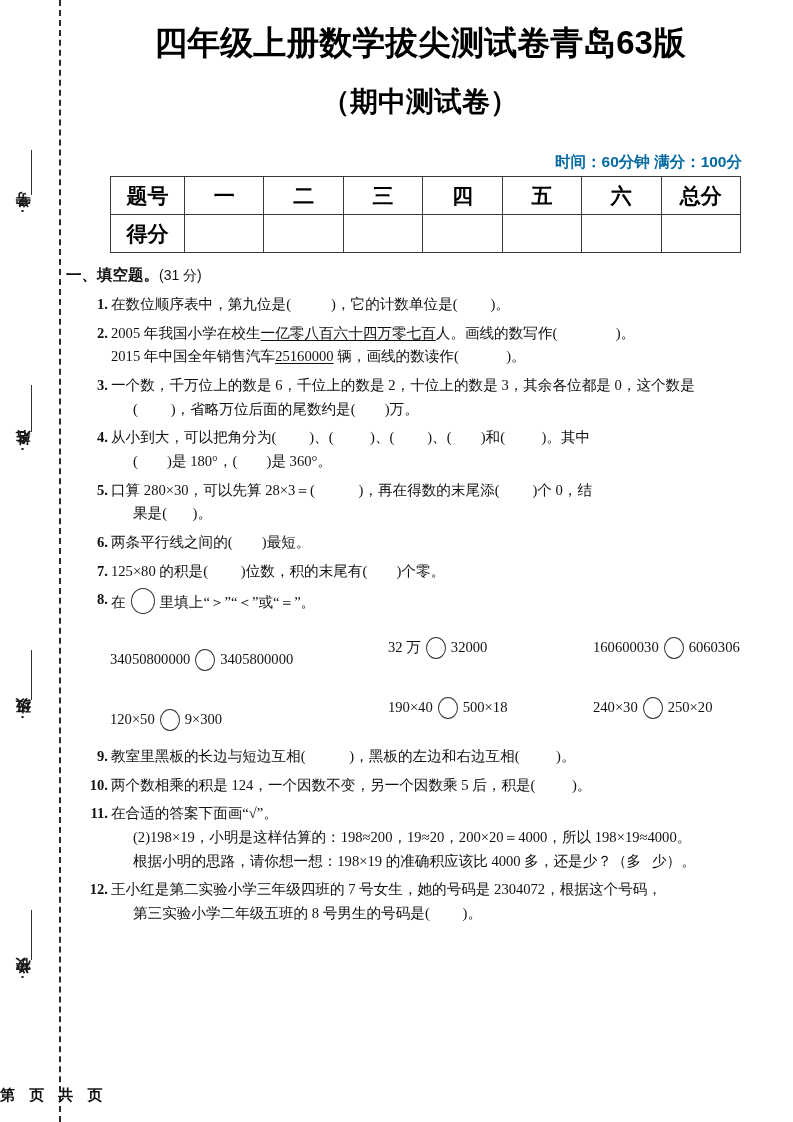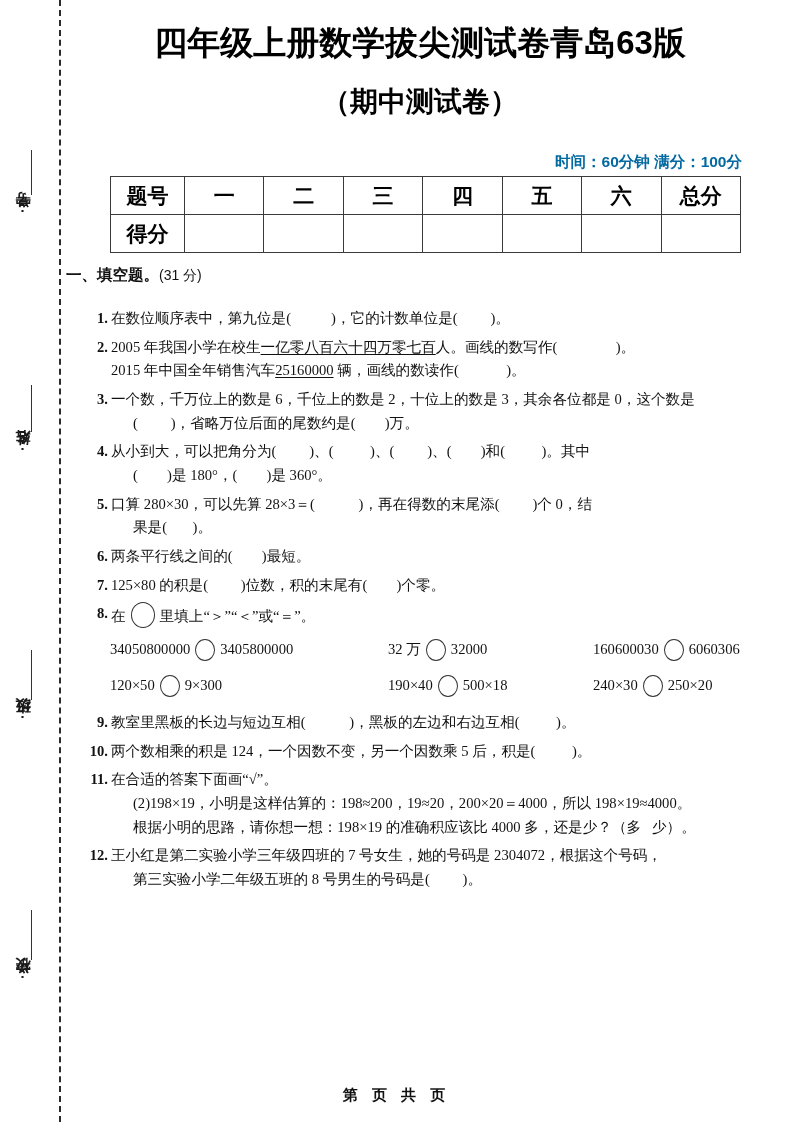--- a/index.html
+++ b/index.html
@@ -77,21 +77,21 @@
   
   #paper-body {
     position: absolute; left: 66px; top: 262px; width: 712px;
     font-size: 14.6px;
     line-height: 1.62;
   }
   .section-head {
     font-family: "Liberation Sans", "DejaVu Sans", sans-serif;
     font-weight: 700;
     font-size: 15.5px;
-    margin-bottom: 20px;
+    margin-bottom: 6px;
   }
   .section-head .pts { font-weight: 400; font-size: 14px; }
 
   .q { display: flex; margin-top: 5px; padding-left: 22px; }
   .q-num {
     flex: 0 0 auto;
     min-width: 20px;
     font-weight: 700;
     font-family: "Liberation Serif", serif;
     text-align: right;
@@ -127,31 +127,30 @@
   .cmp-grid {
     padding-left: 44px;
     margin-top: 9px;
   }
   .cmp-row { display: flex; margin-bottom: 13px; }
   .cmp-cell {
     display: flex; align-items: center;
     font-size: 14.6px;
     white-space: nowrap;
   }
-  .cmp-cell.c1 { width: 278px; }
+  .cmp-cell.c1 { width: 278px; margin-top: 24px; }
   .cmp-cell.c2 { width: 205px; }
   .cmp-cell.c3 { width: auto; }
 
   .choices { display:inline-block; }
   .choices span { display:inline-block; min-width: 36px; text-align:center; }
 
   
   #footer {
     position: absolute; left: 0; top: 1086px; width: 793px;
-    text-align: center;
     font-family: "Liberation Sans", "DejaVu Sans", sans-serif;
     font-size: 15px; font-weight: 700; letter-spacing: 5px;
     color:#111;
   }
 </style>
 </head>
 <body>
 
 <div id="cut-line"></div>
 <div id="margin-labels">

